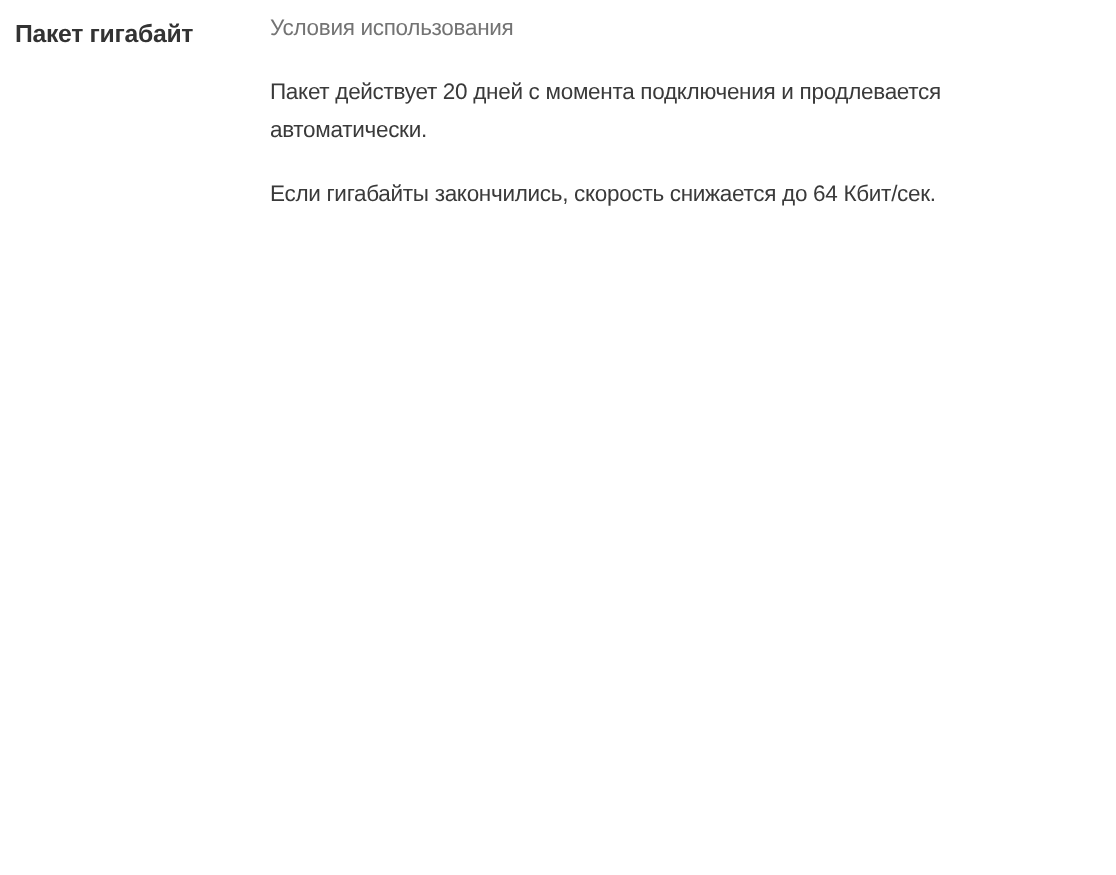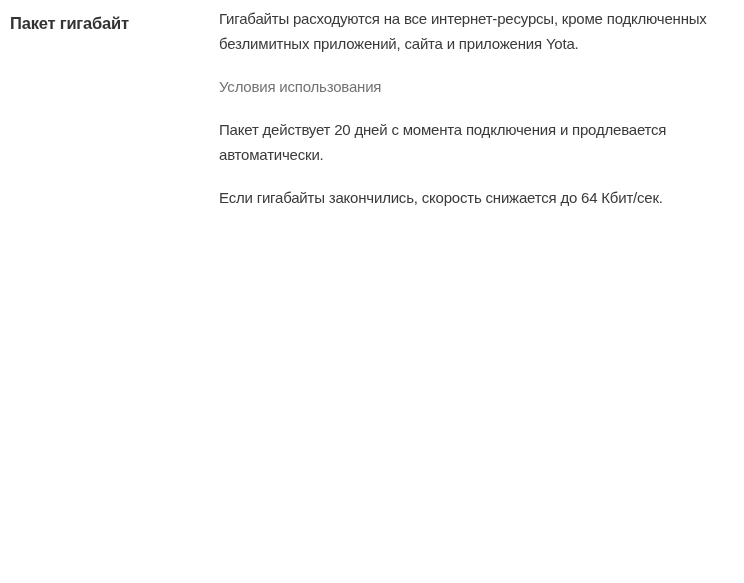--- a/index.html
+++ b/index.html
@@ -10,21 +10,20 @@
   .page {
     position: relative;
     width: 744px;
     height: 574px;
     background: #ffffff;
     overflow: hidden;
     box-sizing: border-box;
     display: flex;
     padding-top: 6px;
     font-family: "Liberation Sans", "DejaVu Sans", sans-serif;
-    gap: 39px;
   }
   .label-col {
     flex: 0 0 180px;
     width: 180px;
     box-sizing: border-box;
     padding: 7px 12px 0 10px;
   }
   .row-title {
     margin: 0;
     font-size: 16.5px;
@@ -54,22 +53,20 @@
 </head>
 <body>
 
 <div class="page">
 
   <div class="label-col">
     <h2 class="row-title">Пакет гигабайт</h2>
   </div>
 
   <div class="content-col">
-    <p class="para">Гигабайты расходуются на все интернет-ресурсы, кроме подключенных
-безлимитных приложений, сайта и приложения Yota.</p>
 
 
     <p class="para muted">Условия использования</p>
 
     <p class="para">Пакет действует 20 дней с момента подключения и продлевается
 автоматически.</p>
 
     <p class="para">Если гигабайты закончились, скорость снижается до 64 Кбит/сек.</p>
 
 

